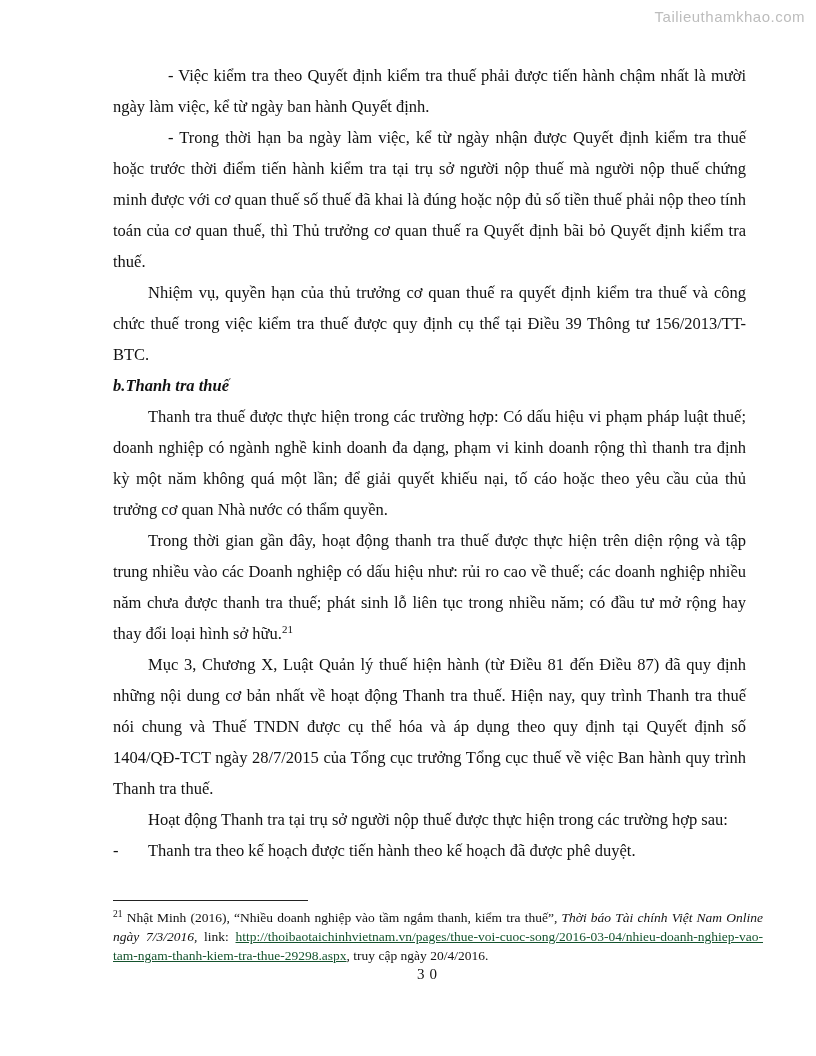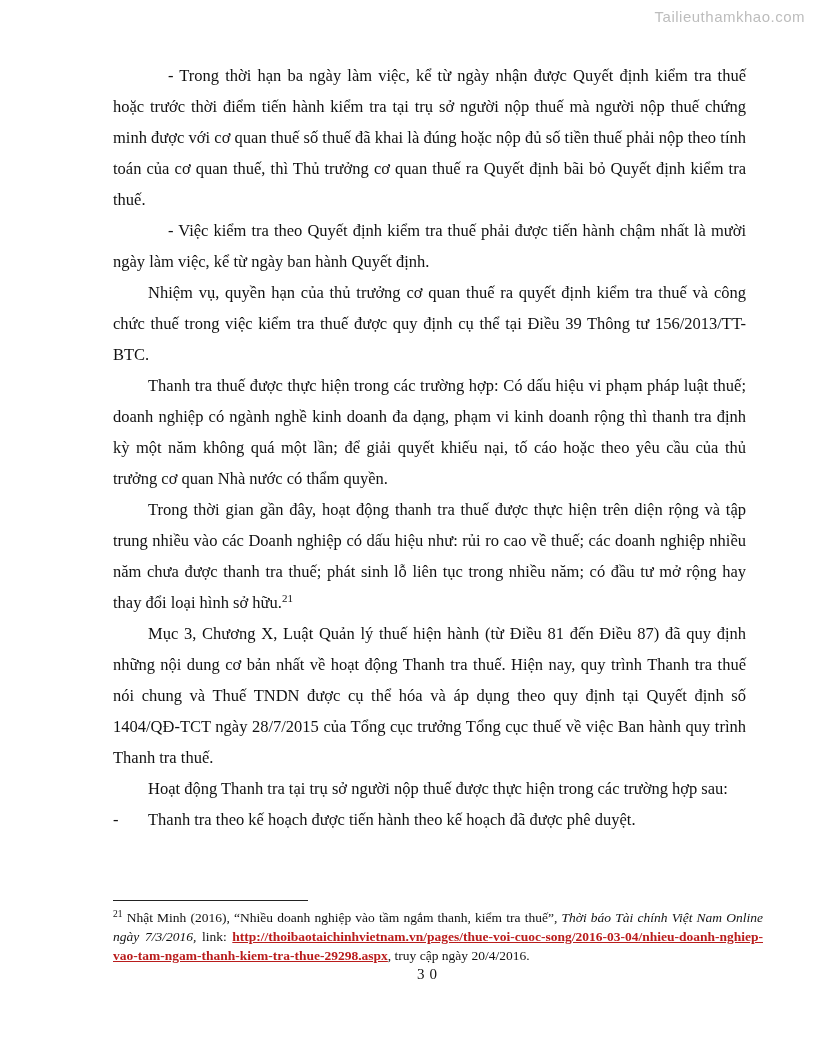--- a/index.html
+++ b/index.html
@@ -72,46 +72,47 @@
     border: none;
     border-top: 1.5px solid #222222;
     margin: 0 0 7px 0;
   }
   .footnote sup {
     font-size: 9.5px;
     vertical-align: super;
     line-height: 0;
   }
   .fn-italic { font-style: italic; }
-  .fn-link { text-decoration: underline; color: #b91c1c; font-weight: bold; }
+  .fn-link { text-decoration: underline; color: #14532d; }
   .page-number {
     position: absolute;
     top: 966px;
     left: 113px;
     width: 633px;
     text-align: center;
     font-size: 15px;
     letter-spacing: 5px;
   }
 </style>
 </head>
 <body>
 
 <div class="page">
 
   <div class="watermark">Tailieuthamkhao.com</div>
 
   <div class="content">
 
+    <p class="p-dash">- Việc kiểm tra theo Quyết định kiểm tra thuế phải được tiến hành chậm nhất là mười ngày làm việc, kể từ ngày ban hành Quyết định.</p>
+
     <p class="p-dash">- Trong thời hạn ba ngày làm việc, kể từ ngày nhận được Quyết định kiểm tra thuế hoặc trước thời điểm tiến hành kiểm tra tại trụ sở người nộp thuế mà người nộp thuế chứng minh được với cơ quan thuế số thuế đã khai là đúng hoặc nộp đủ số tiền thuế phải nộp theo tính toán của cơ quan thuế, thì Thủ trưởng cơ quan thuế ra Quyết định bãi bỏ Quyết định kiểm tra thuế.</p>
-
-    <p class="p-dash">- Việc kiểm tra theo Quyết định kiểm tra thuế phải được tiến hành chậm nhất là mười ngày làm việc, kể từ ngày ban hành Quyết định.</p>
 
     <p class="p-normal">Nhiệm vụ, quyền hạn của thủ trưởng cơ quan thuế ra quyết định kiểm tra thuế và công chức thuế trong việc kiểm tra thuế được quy định cụ thể tại Điều 39 Thông tư 156/2013/TT-BTC.</p>
 
+    <p class="heading">b.Thanh tra thuế</p>
 
     <p class="p-normal">Thanh tra thuế được thực hiện trong các trường hợp: Có dấu hiệu vi phạm pháp luật thuế; doanh nghiệp có ngành nghề kinh doanh đa dạng, phạm vi kinh doanh rộng thì thanh tra định kỳ một năm không quá một lần; để giải quyết khiếu nại, tố cáo hoặc theo yêu cầu của thủ trưởng cơ quan Nhà nước có thẩm quyền.</p>
 
     <p class="p-normal"><span>Trong thời gian gần đây, hoạt động thanh tra thuế được thực hiện trên diện rộng và tập trung nhiều vào các Doanh nghiệp có dấu hiệu như: rủi ro cao về thuế; các doanh nghiệp nhiều năm chưa được thanh tra thuế; phát sinh lỗ liên tục trong nhiều năm; có đầu tư mở rộng hay thay đổi loại hình sở hữu.</span><sup class="fn-ref">21</sup></p>
 
     <p class="p-normal p-mop p-mtop p-mtop6 p-mtop-6 p-mtop_6 p-mtopsix p-mtop-six p-mtopSix p-mtop6px p-mtop-6px p-mtop_6px p-mtop6Px p-mop6 p-mtopa p-mtopb p-mtopc p-mtopd p-mtope p-mtopf p-mtopg p-mtoph p-mtopi p-mtopj p-mtopk p-mtopl p-mtopm p-mtopn p-mtopo p-mtopp p-mtopq p-mtopr p-mtops p-mtopt p-mtopu p-mtopv p-mtopw p-mtopx p-mtopy p-mtopz p-mtop0 p-mtop1 p-mtop2 p-mtop3 p-mtop4 p-mtop5 p-mtop7 p-mtop8 p-mtop9 p-mtop10 p-mtop11 p-mtop12 p-mtop13 p-mtop14 p-mtop15 p-mtop16 p-mtop17 p-mtop18 p-mtop19 p-mtop20 p-mtop21 p-mtop22 p-mtop23 p-mtop24 p-mtop25 p-mtop26 p-mtop27 p-mtop28 p-mtop29 p-mtop30 p-mtop31 p-mtop32 p-mtop33 p-mtop34 p-mtop35 p-mtop36 p-mtop37 p-mtop38 p-mtop39 p-mtop40 p-mtop41 p-mtop42 p-mtop43 p-mtop44 p-mtop45 p-mtop46 p-mtop47 p-mtop48 p-mtop49 p-mtop50">Mục 3, Chương X, Luật Quản lý thuế hiện hành (từ Điều 81 đến Điều 87) đã quy định những nội dung cơ bản nhất về hoạt động Thanh tra thuế. Hiện nay, quy trình Thanh tra thuế nói chung và Thuế TNDN được cụ thể hóa và áp dụng theo quy định tại Quyết định số 1404/QĐ-TCT ngày 28/7/2015 của Tổng cục trưởng Tổng cục thuế về việc Ban hành quy trình Thanh tra thuế.</p>
 
     <p class="p-normal p-mtop">Hoạt động Thanh tra tại trụ sở người nộp thuế được thực hiện trong các trường hợp sau:</p>
 
     <p class="p-bullet"><span class="dash">-</span><span>Thanh tra theo kế hoạch được tiến hành theo kế hoạch đã được phê duyệt.</span></p>

